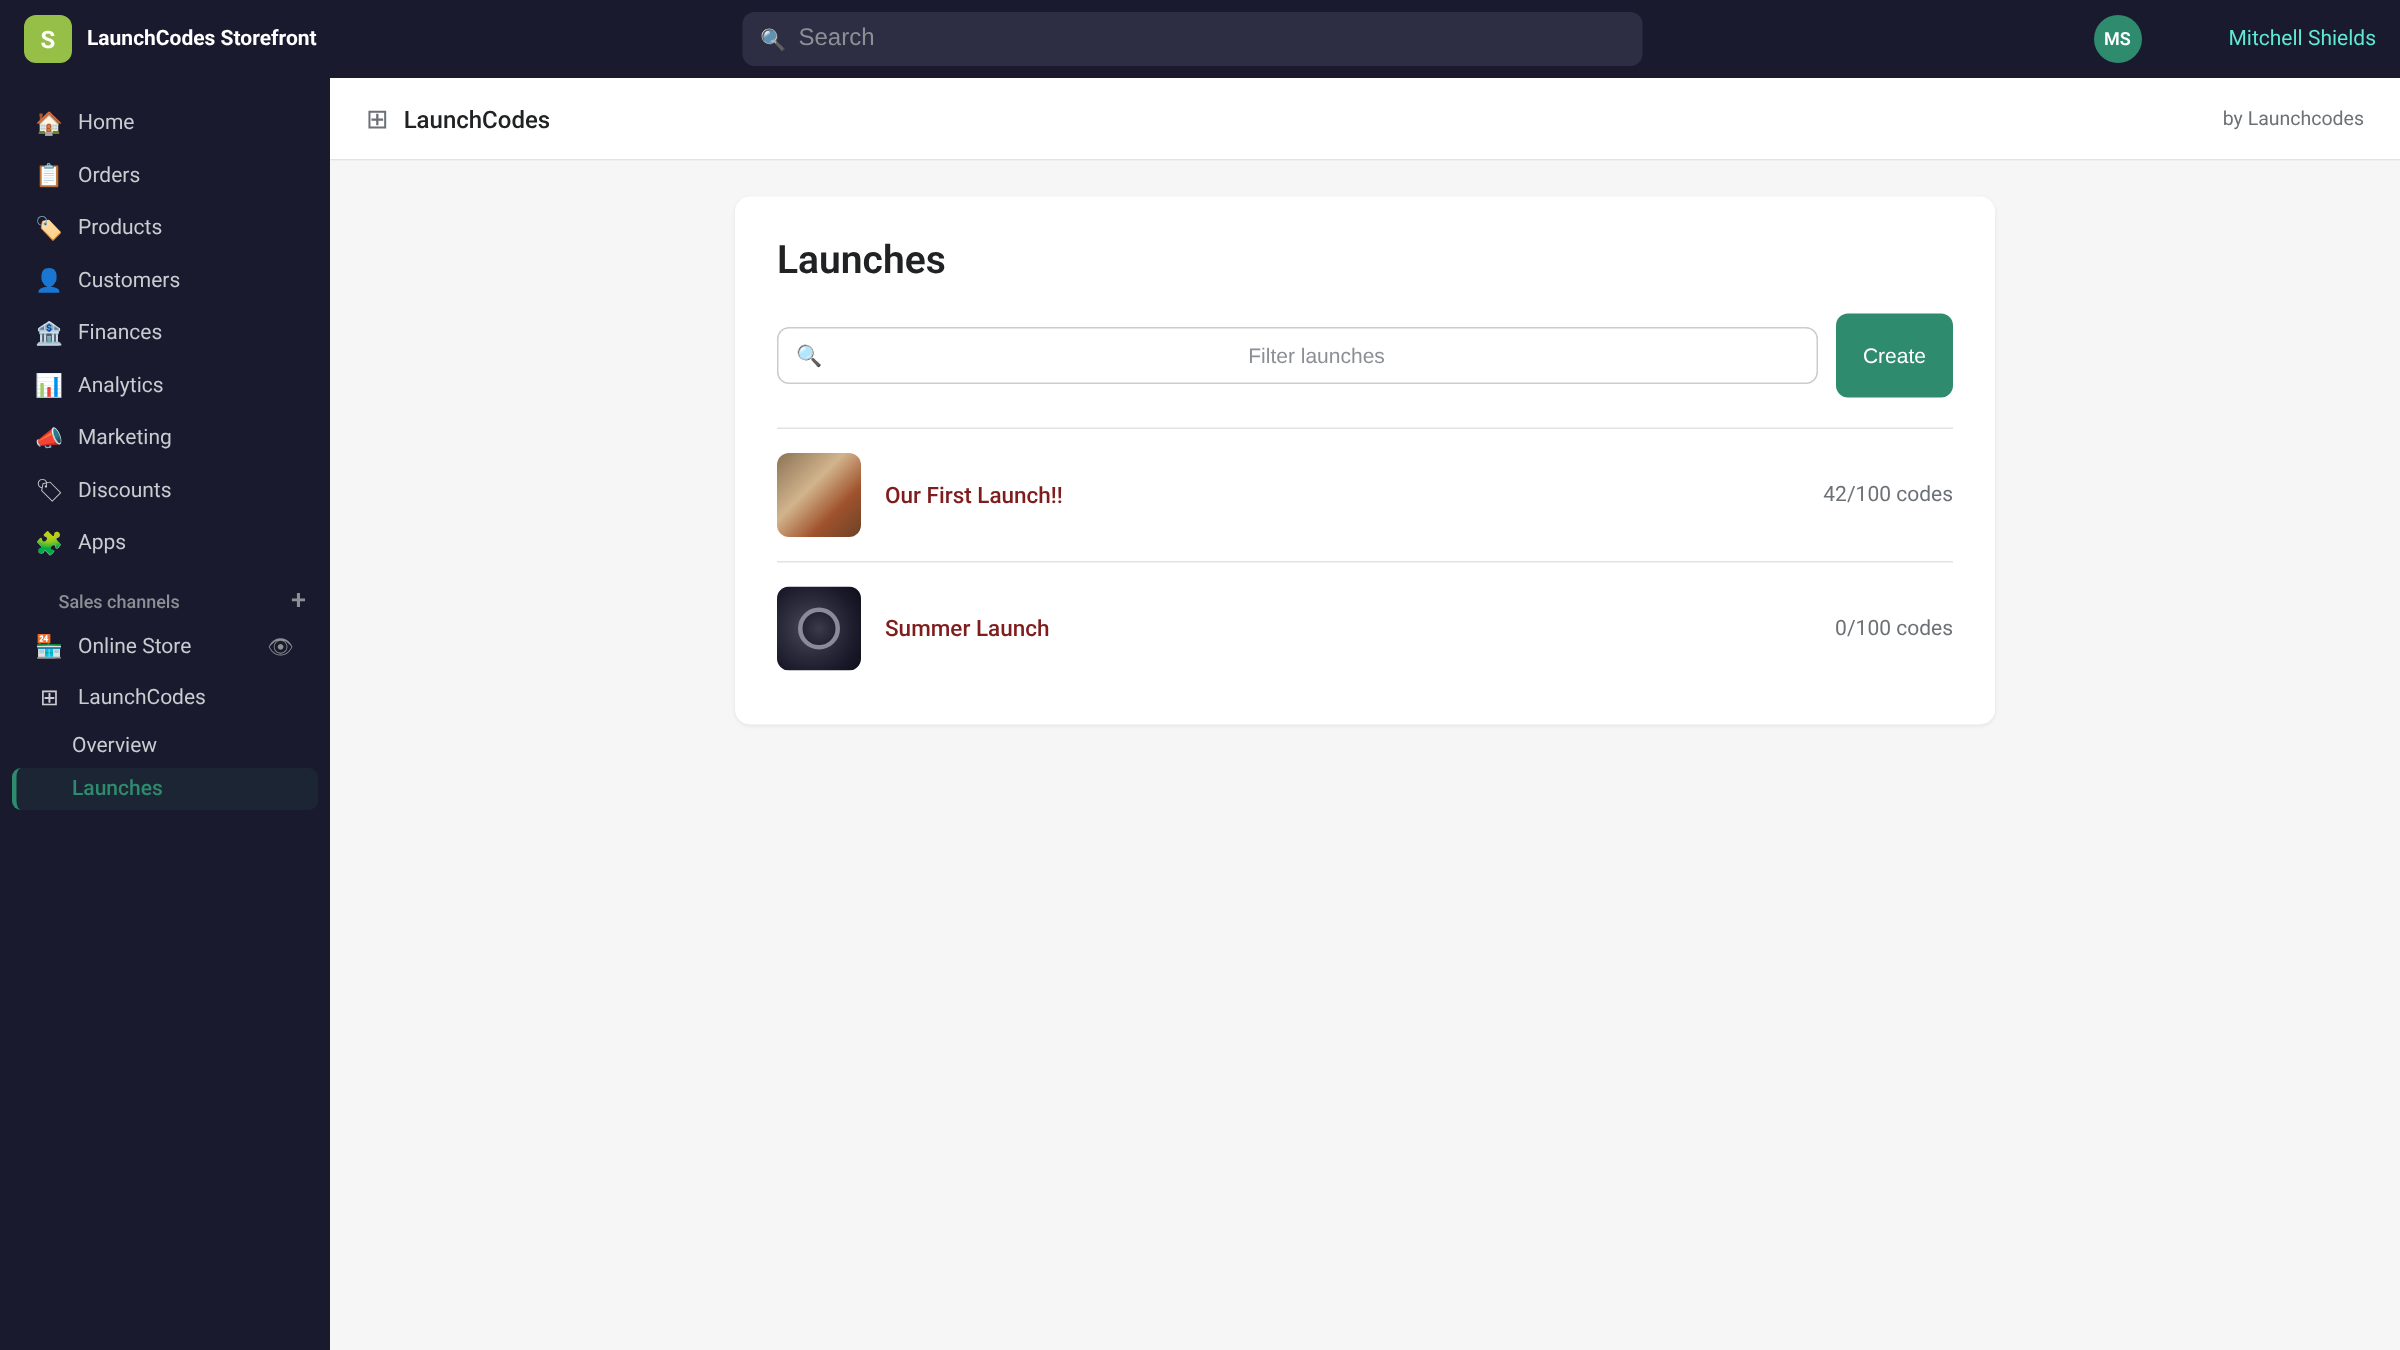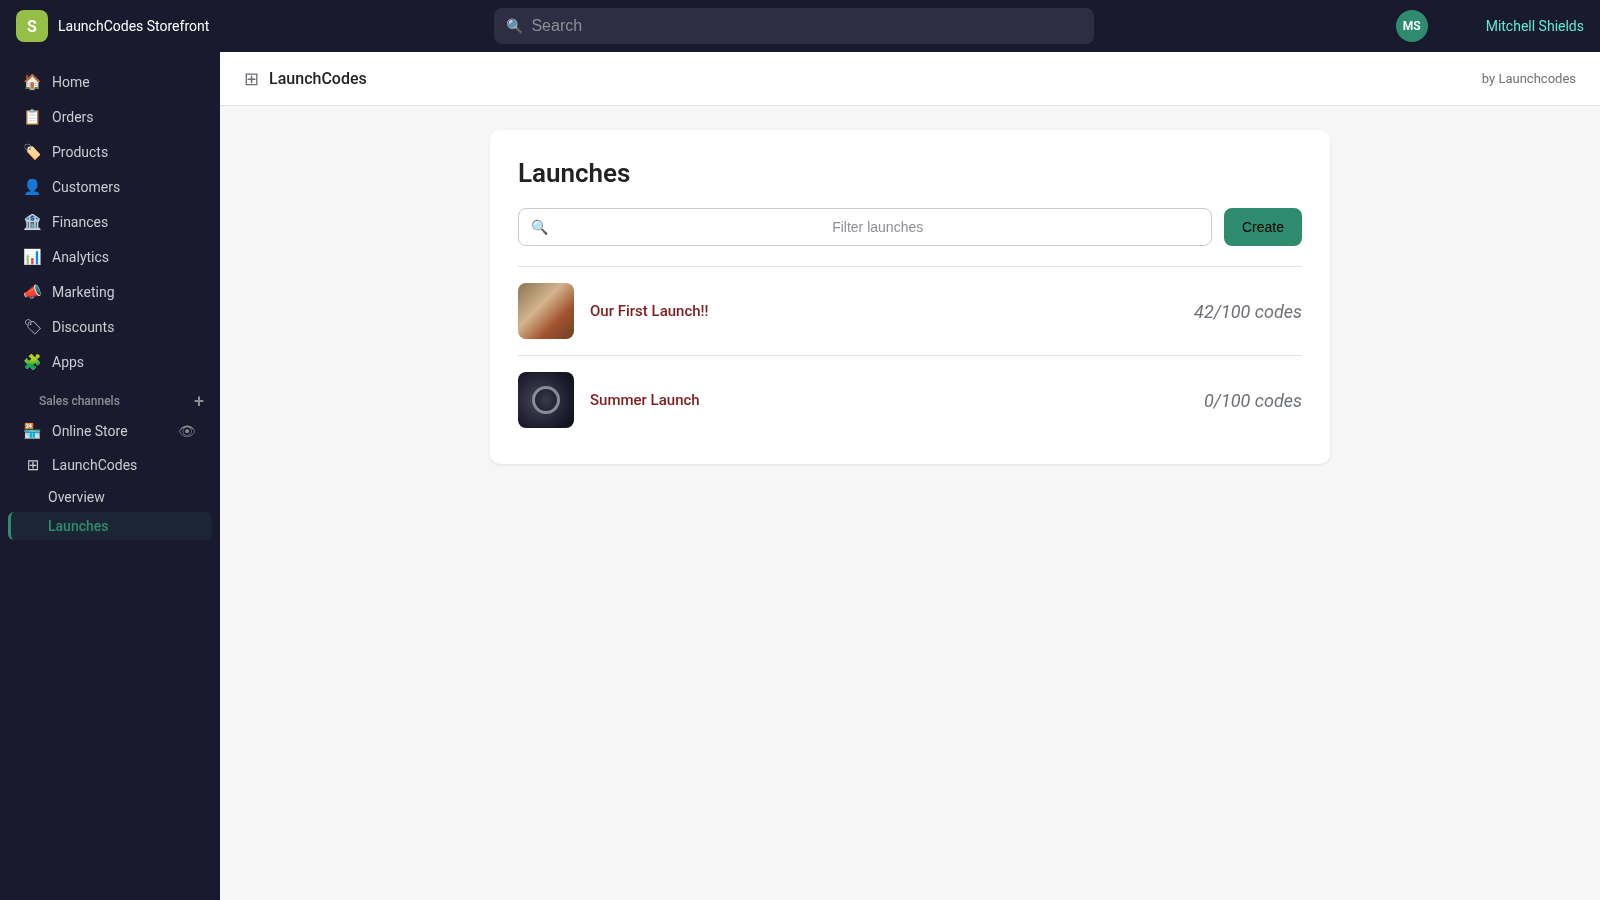--- a/index.html
+++ b/index.html
@@ -9,21 +9,21 @@
     .topbar {
       display: flex; align-items: center; justify-content: space-between;
       background: #1a1a2e; height: 52px; padding: 0 16px;
       position: fixed; top: 0; left: 0; right: 0; z-index: 100;
     }
     .topbar-left { display: flex; align-items: center; gap: 10px; }
     .shopify-logo {
       width: 32px; height: 32px; background: #96bf48; border-radius: 8px;
       display: flex; align-items: center; justify-content: center; color: white; font-weight: bold; font-size: 16px;
     }
-    .store-name { color: white; font-size: 14px; font-weight: 400; }
+    .store-name { color: white; font-size: 14px; font-weight: 700; }
     .search-bar {
       flex: 1; max-width: 600px; margin: 0 24px;
       display: flex; align-items: center; background: #2d2d44; border-radius: 8px;
       padding: 0 12px; height: 36px; gap: 8px;
     }
     .search-bar input {
       background: transparent; border: none; outline: none; color: #c9ccd0;
       font-size: 16px; width: 100%;
     }
     .search-bar input::placeholder { color: #8c8f94; }
@@ -114,39 +114,39 @@
       flex: 1; display: flex; align-items: center; gap: 8px;
       border: 1px solid #c9ccd0; border-radius: 8px; padding: 0 12px; height: 38px;
       background: white;
     }
     .filter-input input {
       border: none; outline: none; font-size: 14px; color: #202223; width: 100%; text-align: center;
     }
     .filter-input input::placeholder { color: #8c8f94; }
     .filter-search-icon { color: #6d7175; font-size: 14px; }
     .create-btn {
-      background: #2e8b6e; color: #000000; border: none; border-radius: 8px;
-      padding: 0 18px; height: 38px; font-size: 14px; font-weight: 500;
+      background: #2e8b6e; color: #ffffff; border: none; border-radius: 8px;
+      padding: 0 18px; height: 56px; font-size: 14px; font-weight: 500;
       cursor: pointer; white-space: nowrap;
     }
 
     
     .launch-list { display: flex; flex-direction: column; }
     .launch-item {
       display: flex; align-items: center; justify-content: space-between;
       padding: 16px 0; border-top: 1px solid #e3e3e3; cursor: pointer;
     }
     .launch-left { display: flex; align-items: center; gap: 16px; }
     .launch-thumb {
       width: 56px; height: 56px; border-radius: 8px;
       object-fit: cover; background: #c9ccd0; overflow: hidden;
       display: flex; align-items: center; justify-content: center;
     }
     .launch-name { font-size: 15px; font-weight: 500; color: #7f1d1d; }
-    .launch-codes { font-size: 18px; color: #6d7175; font-style: italic; }
+    .launch-codes { font-size: 14px; color: #6d7175; }
 
     
     .thumb-1 {
       background: linear-gradient(135deg, #8B7355 0%, #D2B48C 40%, #A0522D 70%, #6B4226 100%);
       width: 100%; height: 100%;
     }
     .thumb-2 {
       background: radial-gradient(circle at 40% 50%, #4a4a5a 0%, #2d2d3d 40%, #1a1a2a 70%, #0d0d1a 100%);
       width: 100%; height: 100%;
       display: flex; align-items: center; justify-content: center;

